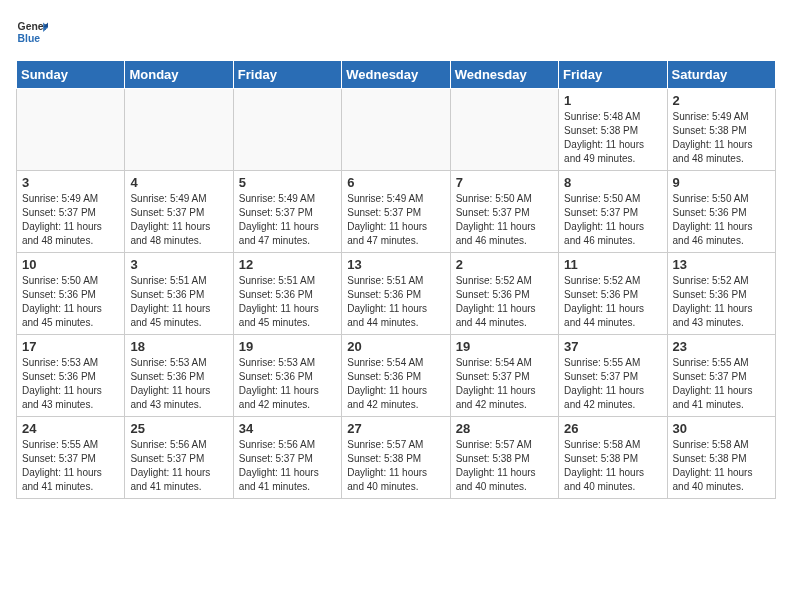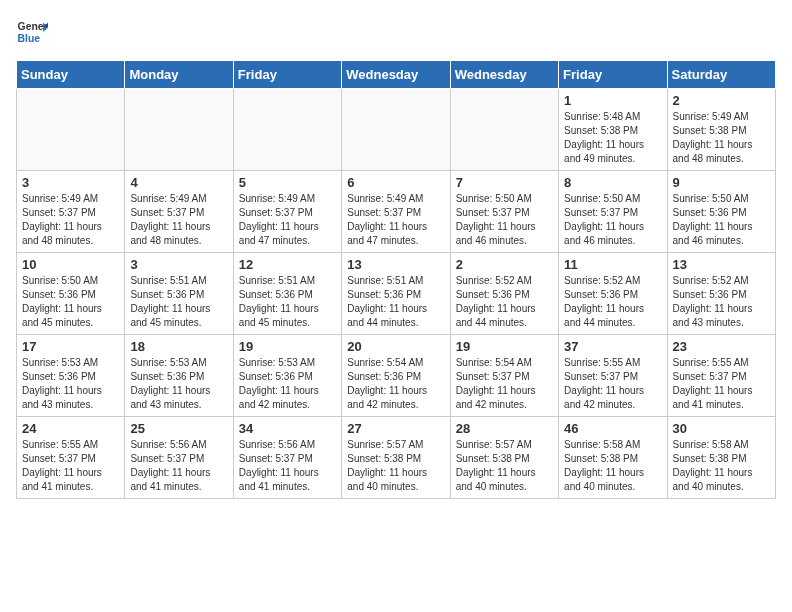--- a/index.html
+++ b/index.html
@@ -230,21 +230,21 @@
         </td>
         <td>
           <span class="day-num">27</span>
           <div class="day-info">Sunrise: 5:57 AM<br>Sunset: 5:38 PM<br>Daylight: 11 hours<br>and 40 minutes.</div>
         </td>
         <td>
           <span class="day-num">28</span>
           <div class="day-info">Sunrise: 5:57 AM<br>Sunset: 5:38 PM<br>Daylight: 11 hours<br>and 40 minutes.</div>
         </td>
         <td>
-          <span class="day-num">46</span>
+          <span class="day-num">26</span>
           <div class="day-info">Sunrise: 5:58 AM<br>Sunset: 5:38 PM<br>Daylight: 11 hours<br>and 40 minutes.</div>
         </td>
         <td>
           <span class="day-num">30</span>
           <div class="day-info">Sunrise: 5:58 AM<br>Sunset: 5:38 PM<br>Daylight: 11 hours<br>and 40 minutes.</div>
         </td>
       </tr>
     </tbody>
 </table>
 

